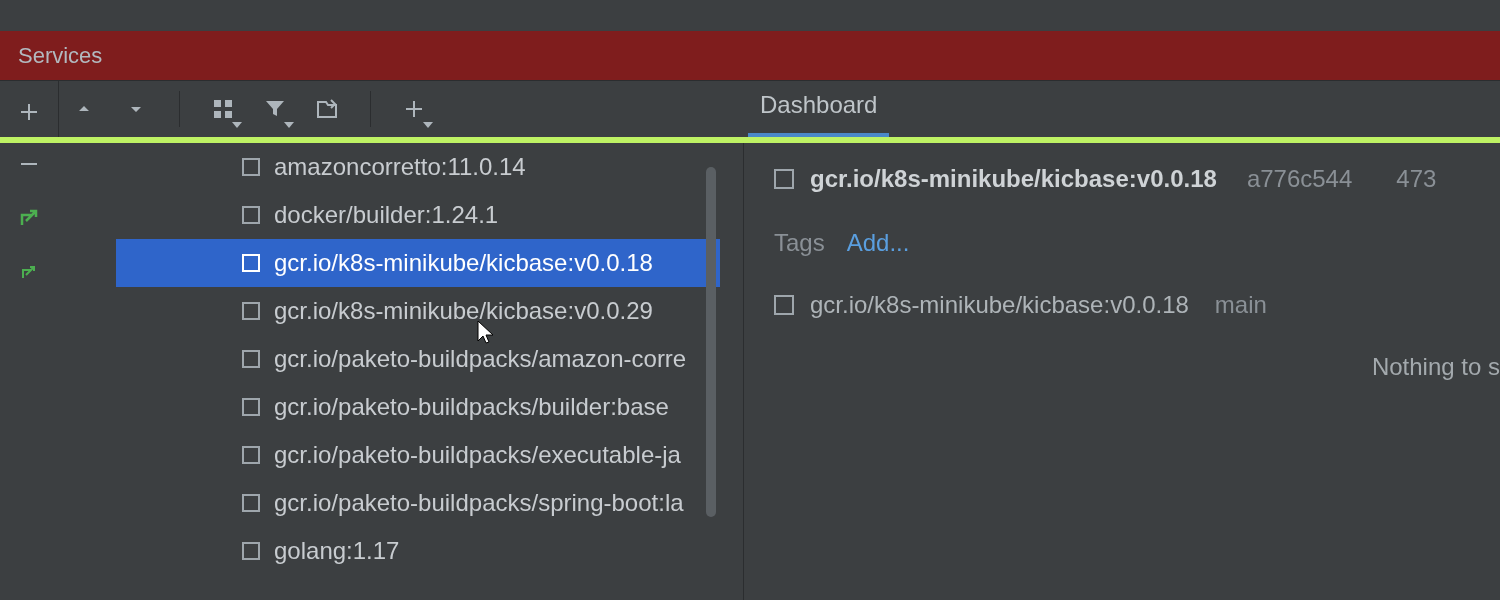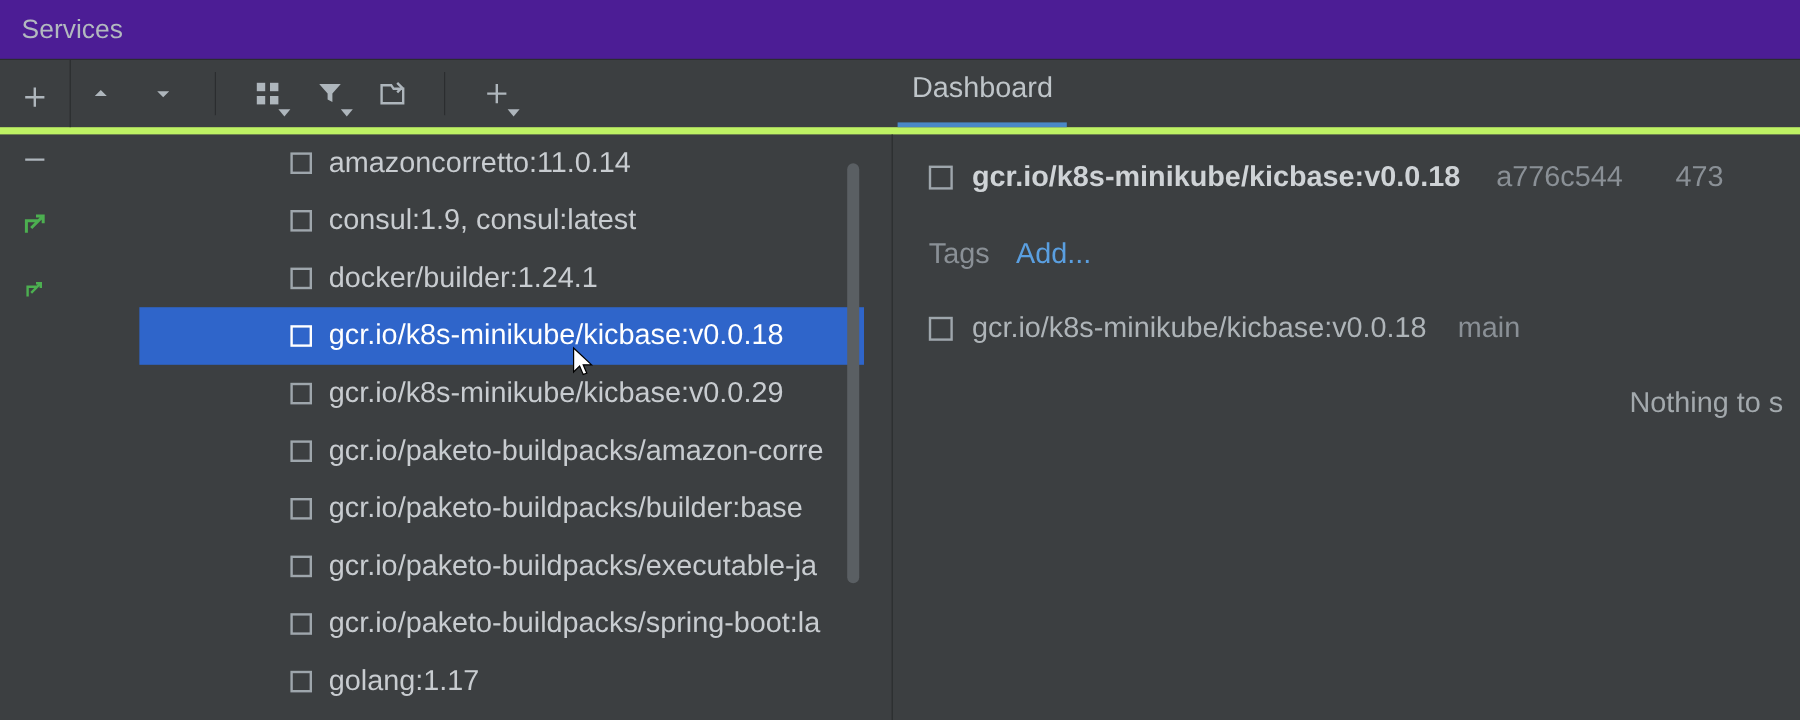--- a/index.html
+++ b/index.html
@@ -5,27 +5,28 @@
   * { box-sizing: border-box; margin: 0; padding: 0; }
   html, body { width: 1500px; height: 600px; overflow: hidden; }
   body {
     background: #3c3f41;
     font-family: "Segoe UI", Arial, sans-serif;
     color: #bbbbbb;
     font-size: 22px;
   }
   .titlebar {
     height: 50px;
-    background: #4c1d95;
+    background: #7f1d1d;
     display: flex;
     align-items: center;
     padding-left: 18px;
     font-size: 22px;
     color: #b2b9bf;
     border-bottom: 1px solid #2b2d2f;
+    margin-top: 31px;
   }
   .toolbars {
     height: 62px;
     display: flex;
     align-items: stretch;
     border-bottom: 6px solid #bef264;
   }
   .left-rail {
     width: 58px;
     display: flex;
@@ -117,21 +118,21 @@
   .detail-header .hash { margin-left:14px; color:#8a9096;}
   .detail-header .size { margin-left:28px; color:#8a9096;}
   .section { margin-top: 48px; }
   .tags-row { display:flex; align-items:center; gap:22px;margin-top:36px; }
   .tags-row .lab { color:#8a9096; }
   .tags-row .add { color:#5a9fe0; cursor:pointer;}
   .tag-line { margin-top: 34px; display:flex; align-items:center; gap:16px; white-space:nowrap;}
   .tag-line .sqicon { width:20px; height:20px; border:2px solid #9ea6ac;}
   .tag-line .ver { color:#8a9096; margin-left:10px;}
   .containers-head { margin-top: 56px; color:#8a9096;}
-  .nothing { text-align:right; margin-top: 34px; padding-right:14px; color:#a3a9ad; white-space:nowrap;}
+  .nothing { text-align:right; margin-top: 34px; padding-right:0; color:#a3a9ad; white-space:nowrap;}
   .cursor {
     position:absolute;
     left: 360px;
     top: 176px;
     width: 20px;
     height: 28px;
     pointer-events:none;
   }
   svg { display:block; }
   .mini-tri { position:absolute; right:-4px; bottom:-4px; width:0;height:0;border-left:5px solid transparent;border-right:5px solid transparent;border-top:6px solid #aeb6bc;}
@@ -219,24 +220,20 @@
       </div>
     </div>
     <div class="list-inner">
       <div id="list-container">
           <div class="item">
             <span class="sqicon"></span>
             <span>amazoncorretto:11.0.14</span>
           </div>
           <div class="item">
             <span class="sqicon"></span>
-            <span>consul:1.9, consul:latest</span>
-          </div>
-          <div class="item">
-            <span class="sqicon"></span>
             <span>docker/builder:1.24.1</span>
           </div>
           <div class="item selected">
             <span class="sqicon"></span>
             <span>gcr.io/k8s-minikube/kicbase:v0.0.18</span>
           </div>
           <div class="item">
             <span class="sqicon"></span>
             <span>gcr.io/k8s-minikube/kicbase:v0.0.29</span>
           </div>

